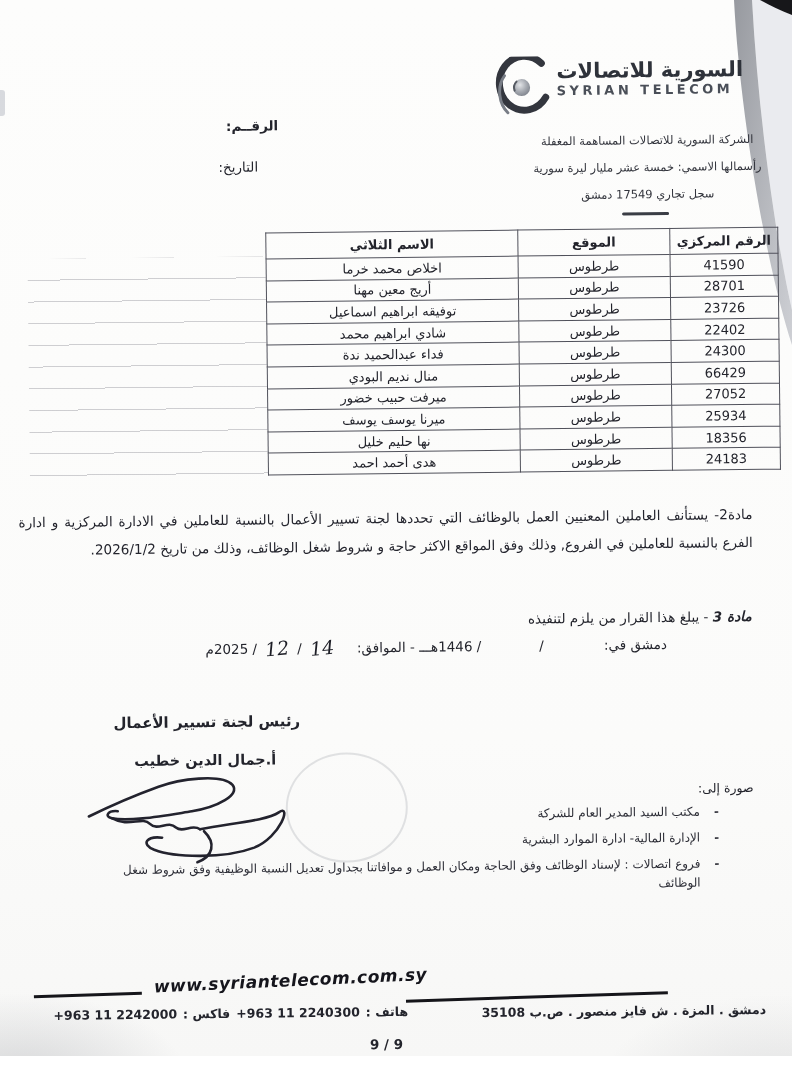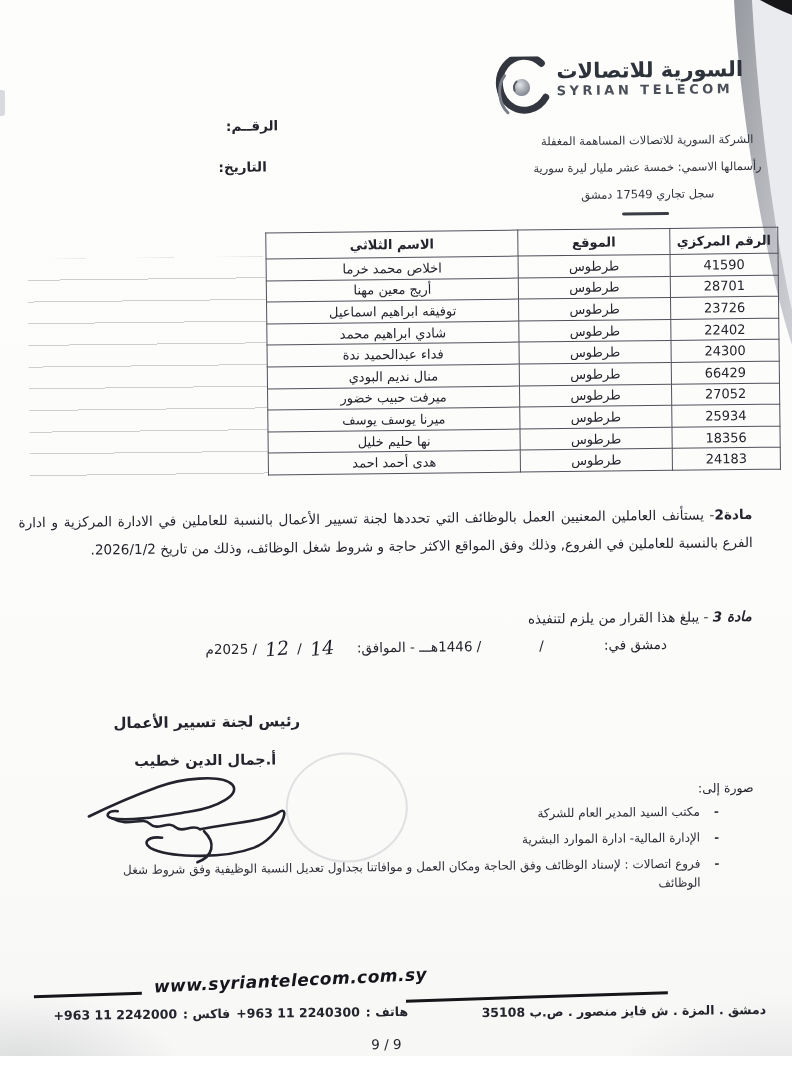--- a/index.html
+++ b/index.html
@@ -13,38 +13,38 @@
   .logo-block{left:497px;top:58px;width:254px;height:68px;display:flex;align-items:flex-start;gap:6px;}
   .logo-txt{display:flex;flex-direction:column;padding-top:4px;}
   .logo-ar{font-size:21px;font-weight:bold;color:#2e323a;letter-spacing:1px;line-height:22px;}
   .logo-en{font-size:13px;font-weight:bold;color:#4a4f58;letter-spacing:3.5px;line-height:18px;}
 
   
   .co-info{left:520px;top:130px;width:262px;text-align:center;direction:rtl;
            font-size:11.5px;line-height:27px;color:#33353d;}
   .co-underline{left:625px;top:215px;width:47px;height:3px;background:#3a3d45;border-radius:2px;}
   .num-label{left:230px;top:116px;font-size:13.5px;font-weight:bold;direction:rtl;}
-  .date-label{left:222px;top:157px;font-size:13.5px;font-weight:bold;direction:rtl;}
+  .date-label{left:222px;top:157px;font-size:13.5px;font-weight:normal;direction:rtl;}
 
   
   .emp-table{left:268px;top:231px;}
   table{border-collapse:collapse;direction:rtl;background:transparent;}
   td,th{border:1px solid #50515b;font-size:13px;color:#23242c;padding:0 6px;text-align:center;vertical-align:middle;}
   th{font-weight:bold;height:25px;}
   td{height:20.6px;}
   .col-num{width:95px;}
   .col-loc{width:139px;}
   .col-name{width:239px;}
   .ghost-lines{left:30px;top:255px;width:238px;height:218px;
      background:repeating-linear-gradient(to bottom,transparent 0 20.7px,rgba(100,100,112,.30) 20.7px 21.7px);}
 
   
   .art2{left:18px;top:490px;width:734px;direction:rtl;text-align:justify;
         font-size:13.6px;line-height:28px;color:#24252e;}
-  .art2 b{font-weight:bold;}
+  .art2 b{font-weight:normal;}
   .art3{left:420px;top:598px;width:330px;direction:rtl;text-align:right;font-size:13.6px;}
   .art3 b{font-weight:bold;font-style:italic;}
 
   
   .date-row{left:105px;top:636px;width:560px;direction:rtl;display:flex;align-items:center;
             font-size:13.5px;}
   .dr-prefix{margin-left:60px;}
   .dr-slash1{margin-left:58px;}
   .dr-hijri{margin-left:18px;}
   .hand{font-family:"DejaVu Serif",serif;font-style:italic;font-size:19px;color:#1d1e26;
@@ -68,21 +68,21 @@
 
   
   .f-line-left{left:28px;top:990px;width:108px;height:3px;background:#15151a;transform:rotate(-1.2deg);}
   .f-line-right{left:400px;top:997px;width:262px;height:3px;background:#15151a;transform:rotate(-1.2deg);}
   .website{left:148px;top:969px;font-size:17px;font-weight:bold;font-style:italic;
            letter-spacing:.5px;color:#15151c;transform:rotate(-2deg);}
   .contacts{left:40px;top:1004px;width:362px;direction:rtl;display:flex;align-items:center;
             font-size:12.5px;font-weight:bold;gap:6px;}
   .address{left:415px;top:1006px;width:345px;direction:rtl;text-align:right;
            font-size:12.5px;font-weight:bold;}
-  .pagenum{left:338px;top:1036px;width:84px;text-align:center;font-size:13.5px;font-weight:normal;}
+  .pagenum{left:338px;top:1036px;width:84px;text-align:center;font-size:13.5px;font-weight:bold;}
 
   
   .corner-svg{position:absolute;top:0;right:0;}
   .edge-mark{position:absolute;left:0;top:90px;width:5px;height:26px;background:#c8cbd1;
              opacity:.7;border-radius:0 3px 3px 0;}
   .bl-shadow{position:absolute;left:-40px;bottom:-30px;width:240px;height:100px;
              background:radial-gradient(ellipse at 25% 90%,rgba(140,143,150,.30),transparent 65%);}
   .br-shadow{position:absolute;right:-50px;bottom:-40px;width:260px;height:110px;
              background:radial-gradient(ellipse at 75% 95%,rgba(150,152,158,.22),transparent 65%);}
 </style>

